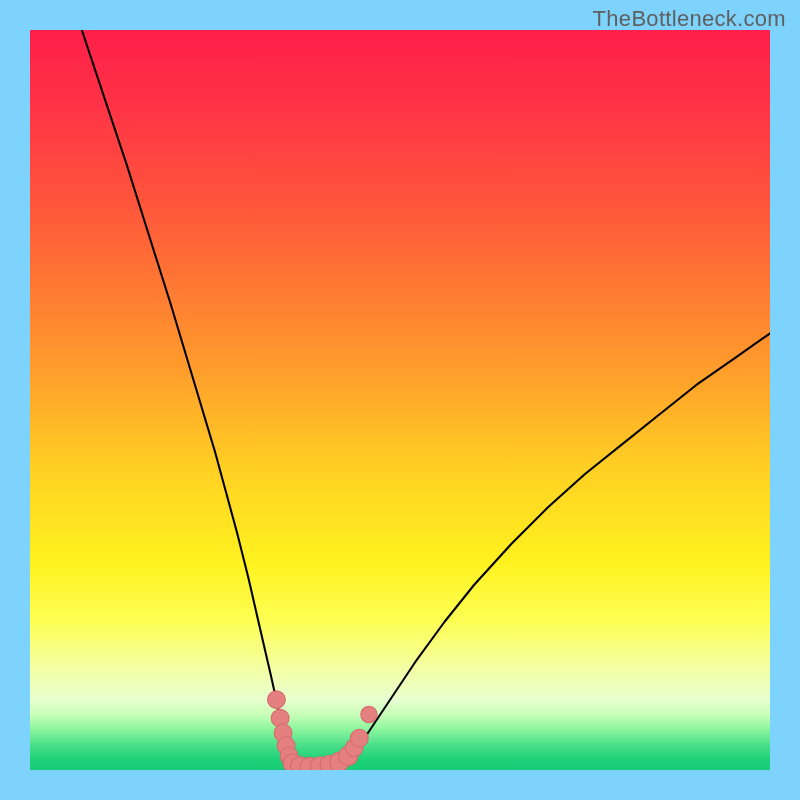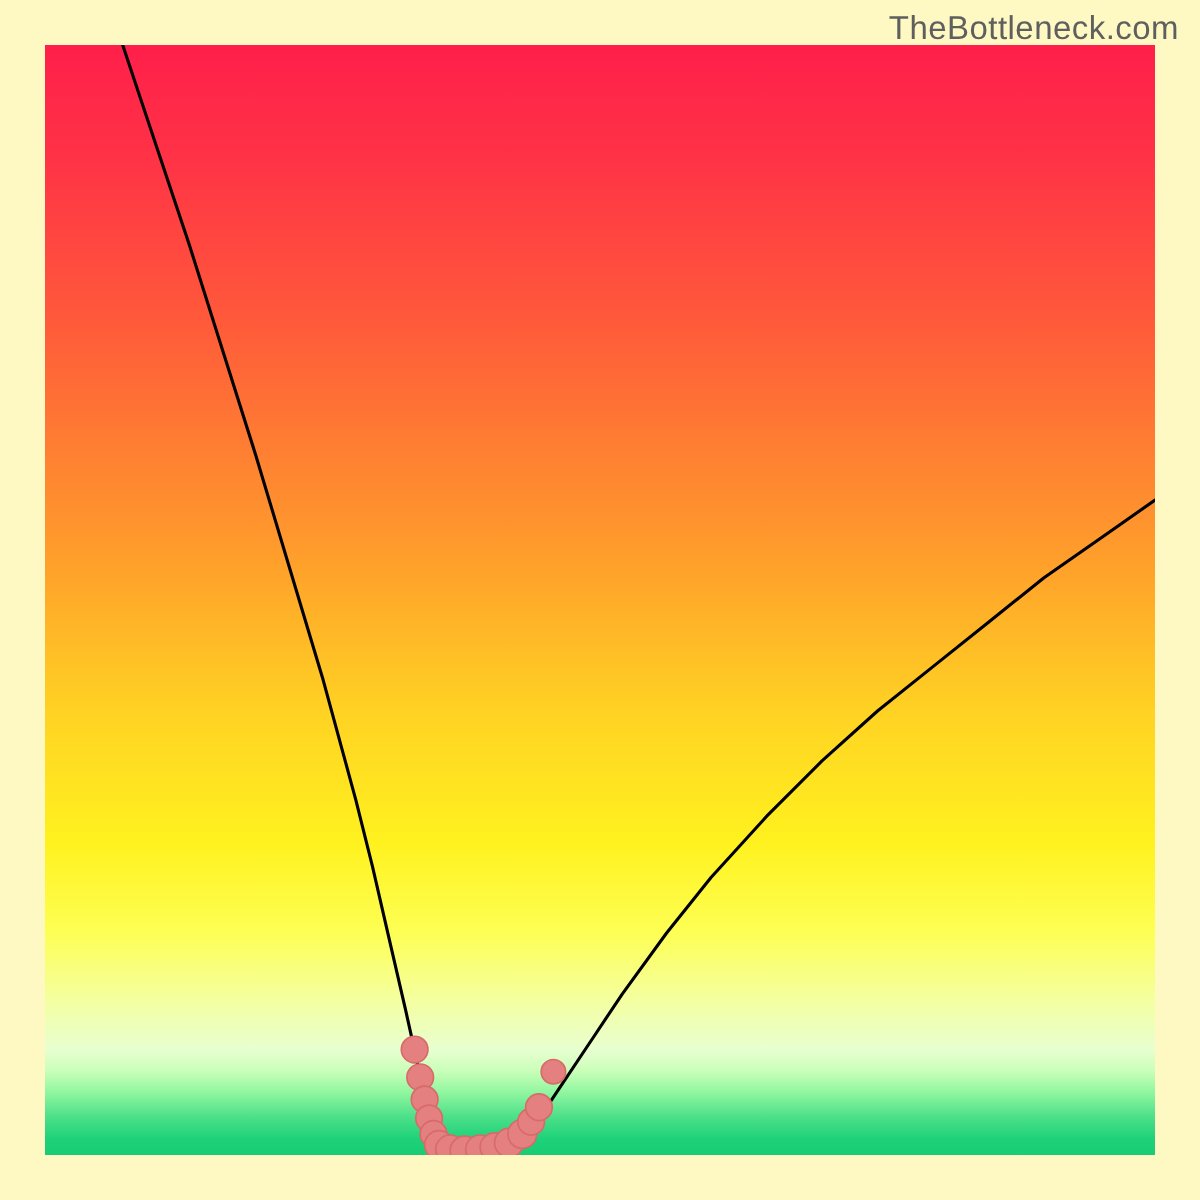--- a/index.html
+++ b/index.html
@@ -7,21 +7,21 @@
     padding: 0;
     width: 800px;
     height: 800px;
     background: #000;
     overflow: hidden;
     font-family: Arial, Helvetica, sans-serif;
   }
   .frame {
     position: absolute;
     inset: 0;
-    background: #fef9c3;
+    background: #7dd3fc;
   }
   .plot {
     position: absolute;
     left: 30px;
     top: 30px;
     width: 740px;
     height: 740px;
     overflow: hidden;
   }
   .gradient {

